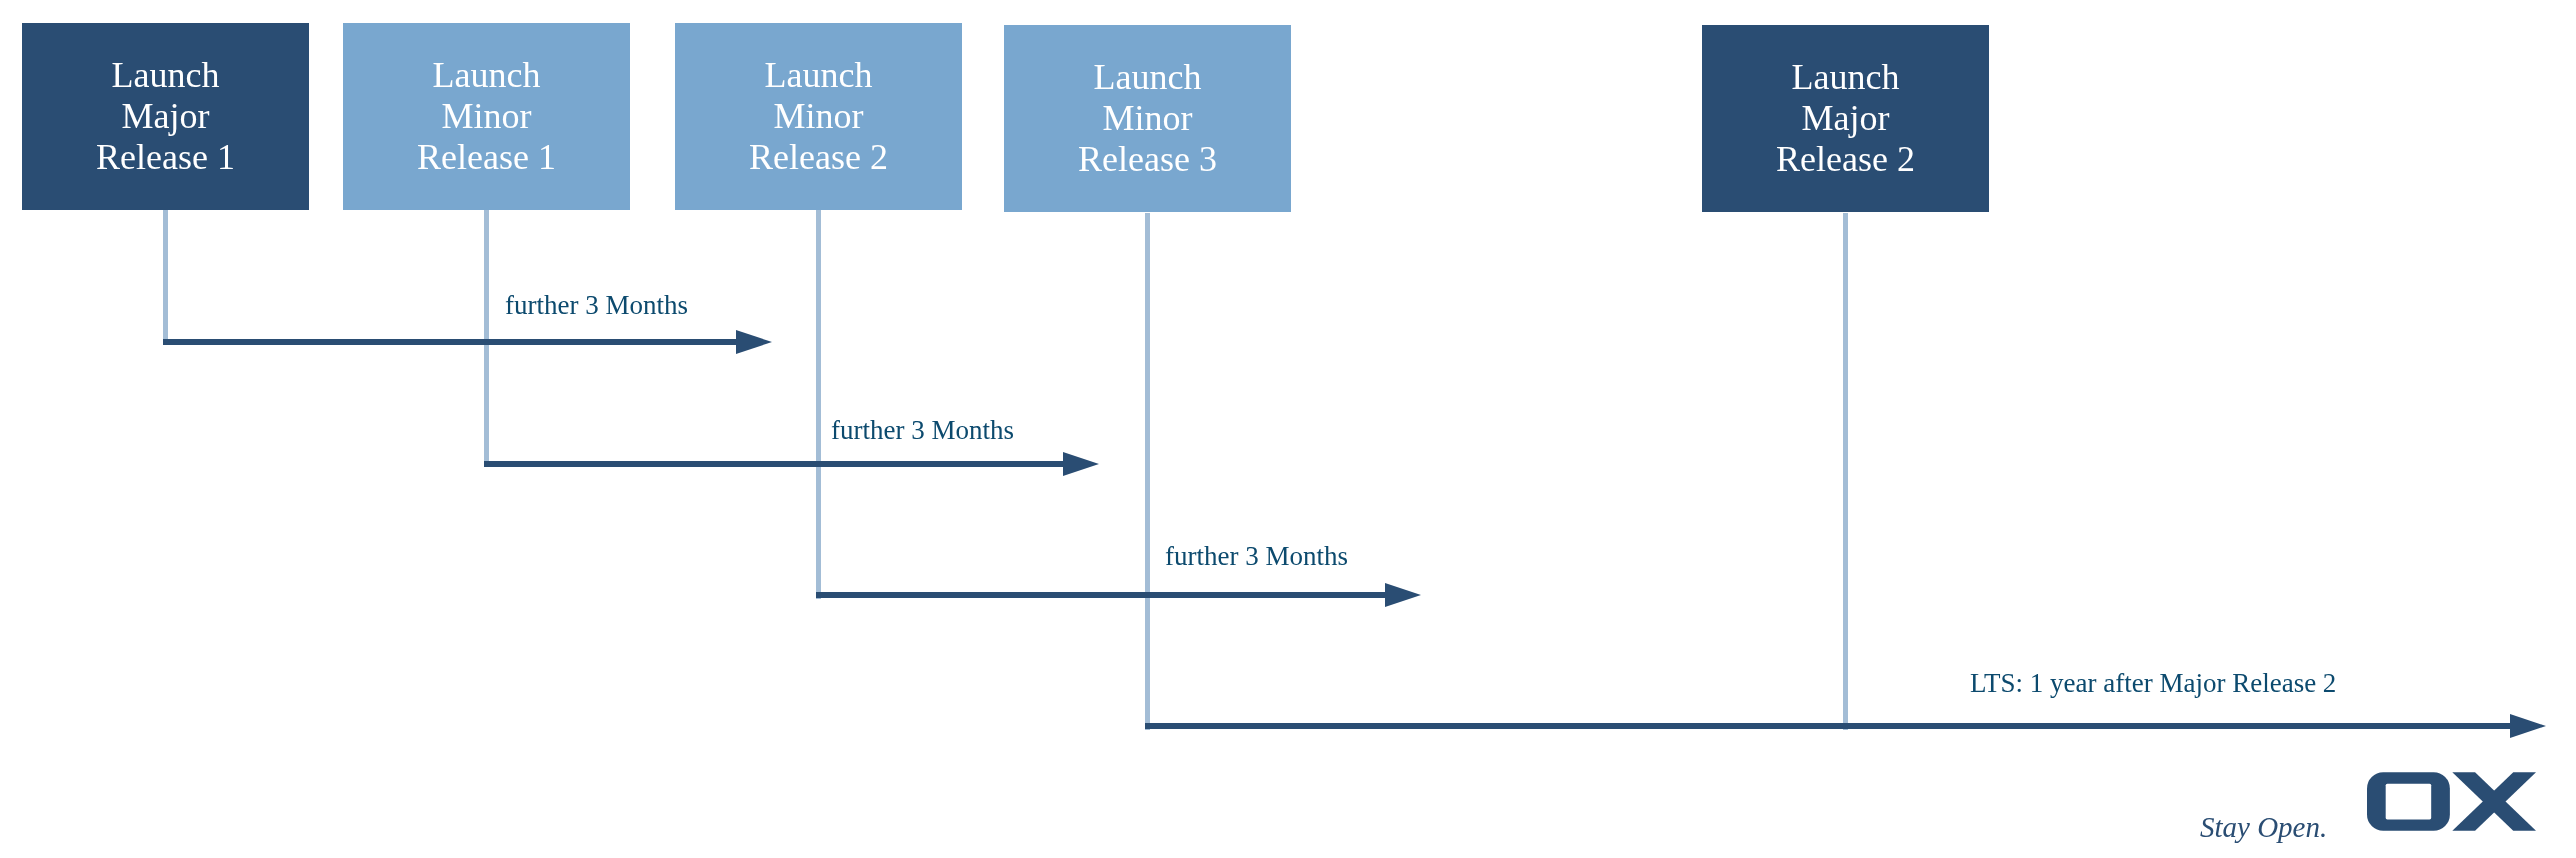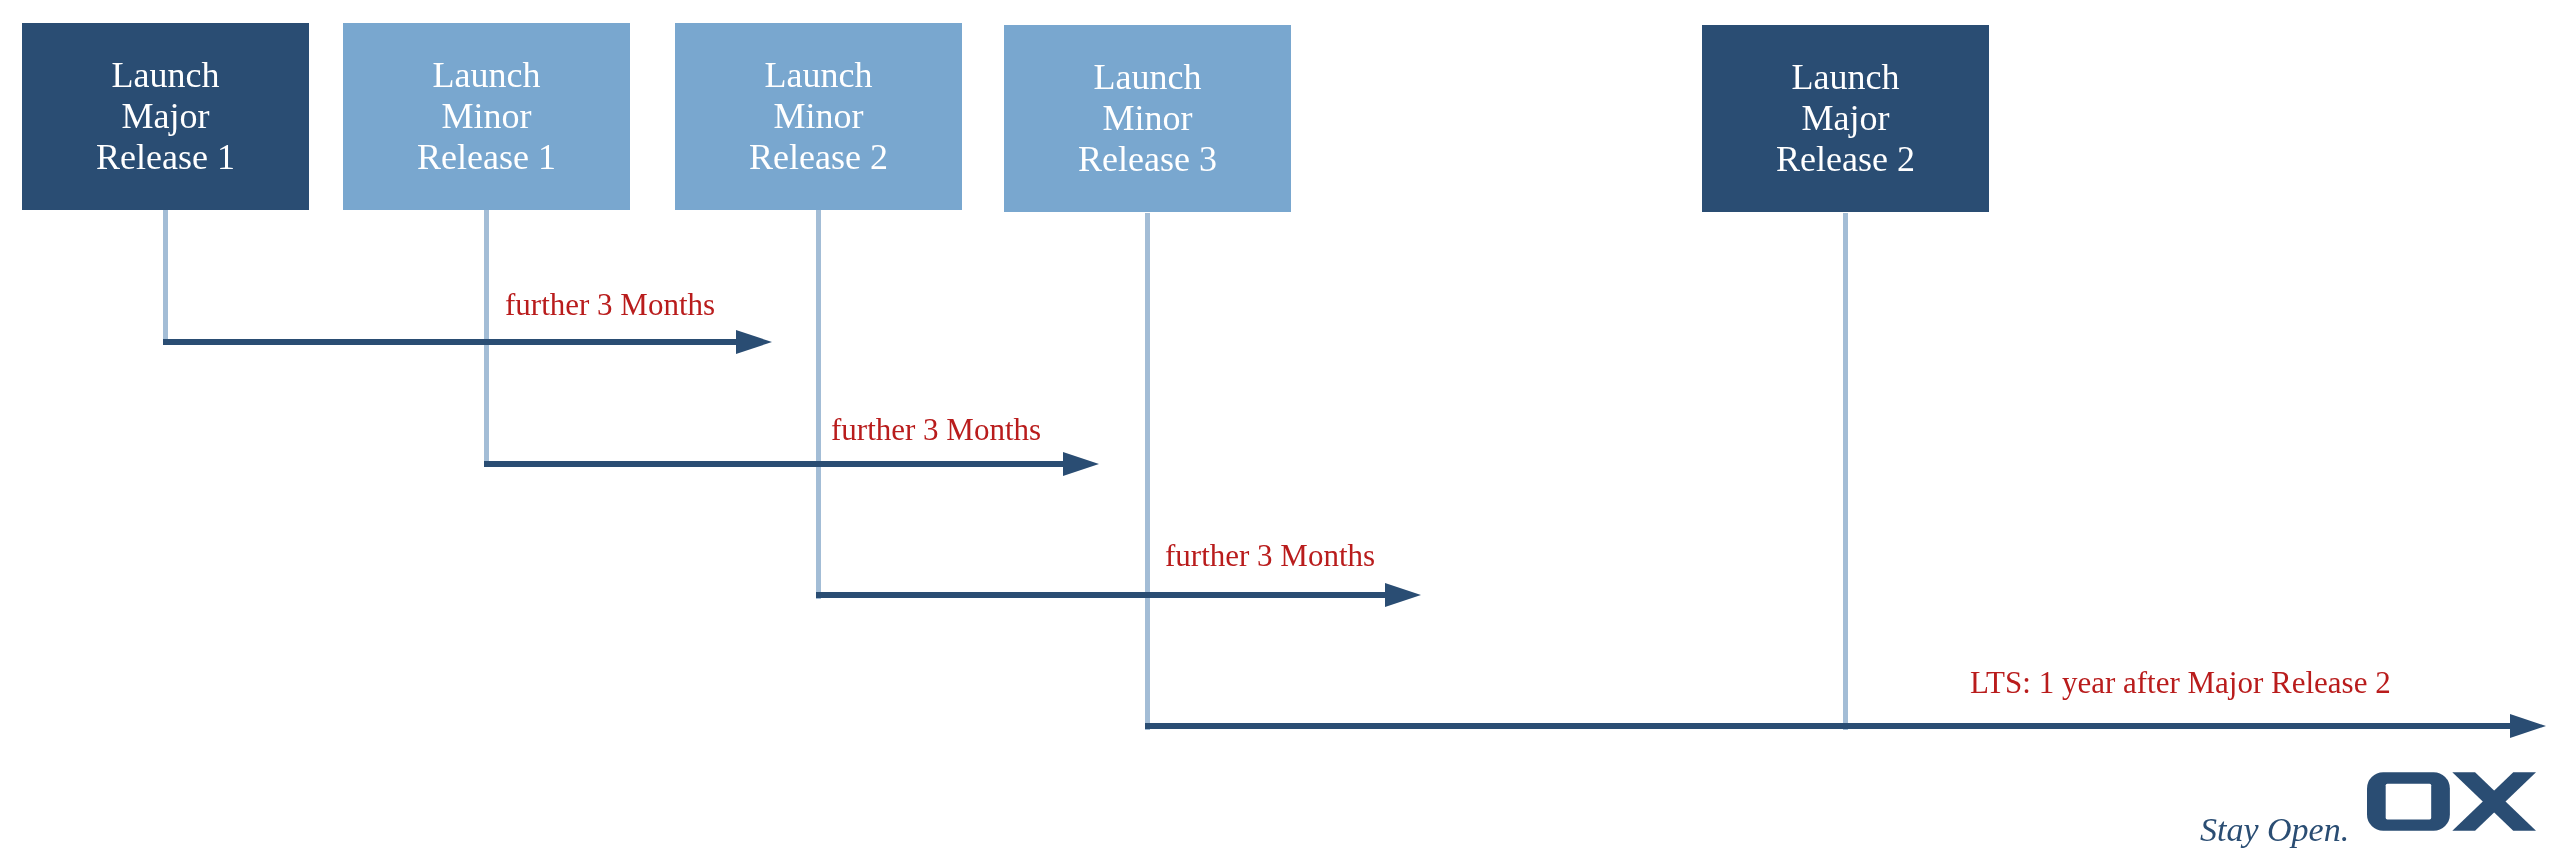--- a/index.html
+++ b/index.html
@@ -50,32 +50,32 @@
     width: 0;
     height: 0;
     border-left: 36px solid #2A4D73;
     border-top: 12.2px solid transparent;
     border-bottom: 12.2px solid transparent;
   }
 
   
   .arrow-label {
     position: absolute;
-    font-size: 31px;
+    font-size: 27px;
     line-height: 36px;
-    color: #b91c1c;
+    color: #0c4a6e;
     white-space: nowrap;
   }
 
   
   .tagline {
     position: absolute;
     left: 2200px;
     top: 811px;
-    font-size: 34px;
+    font-size: 29px;
     font-style: italic;
     color: #2A4D73;
     white-space: nowrap;
   }
   .ox-logo {
     position: absolute;
     left: 2367px;
     top: 772px;
   }
 </style>

